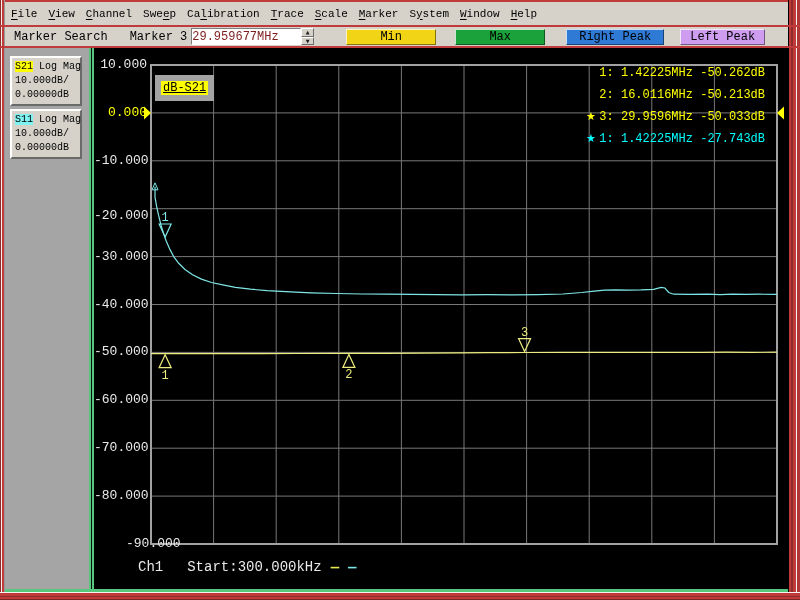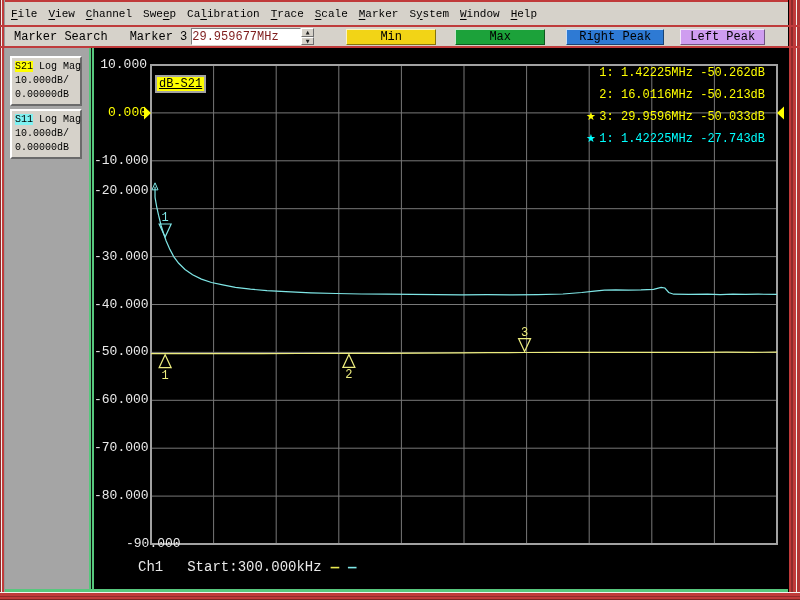--- a/index.html
+++ b/index.html
@@ -47,21 +47,21 @@
   .tbox{width:64px;margin:0 0 3px 5px;background:#d6d2ca;border:2px solid;
         border-color:#fff #6a6a6a #6a6a6a #fff;padding:2px 1px 2px 3px;
         font-size:10px;line-height:14px;color:#000;white-space:pre;}
   .tbox:first-child{margin-top:8px;}
   .vsep-green{width:5px;background:linear-gradient(90deg,#57c77d 0 2px,#0c0c0c 2px 3px,#57c77d 3px 5px);}
   .display{position:relative;flex:1;background:#000;}
   #plot-svg{position:absolute;left:0;top:0;}
   .ytick{position:absolute;left:0;width:53px;text-align:right;font-size:13px;color:#eaeaea;white-space:pre;}
   .ytick.ref{color:#ffff00;}
   .badge{position:absolute;left:61px;top:27px;background:#ffff00;color:#000;font-size:12px;
-         padding:0 2px;text-decoration:underline;border:2px solid #a3a3a3;}
+         padding:0 2px;text-decoration:underline;border:6px solid #a3a3a3;}
   .readout{position:absolute;right:23px;font-size:12px;white-space:pre;}
   .readout .star{font-family:"DejaVu Sans",sans-serif;font-size:11px;}
   .statusline{position:absolute;left:0;top:511px;width:100%;height:18px;font-size:14px;color:#e8e8e8;padding-left:40px;}
   .statusline .ch{margin-left:4px;} .statusline .start{margin-left:24px;}
   .dash{font-weight:bold;margin-left:9px;}
   .stoplbl{position:absolute;right:15px;top:0;}
   .green-bottom{position:absolute;left:5px;top:589px;width:783px;height:3px;background:#57c77d;}
 </style>
 </head>
 <body>
@@ -144,21 +144,21 @@
           <text x="430.57967002012066" y="287.5437" fill="#ecec7e" font-size="12" text-anchor="middle" font-family="&quot;Liberation Mono&quot;,&quot;DejaVu Sans Mono&quot;,monospace">3</text>
           <polygon points="71.13538229376258,188.99983125 65.13538229376258,175.99983125 77.13538229376258,175.99983125" fill="none" stroke="#7fe6e6" stroke-width="1.2"></polygon>
           <text x="71.13538229376258" y="172.99983125" fill="#7fe6e6" font-size="12" text-anchor="middle" font-family="&quot;Liberation Mono&quot;,&quot;DejaVu Sans Mono&quot;,monospace">1</text>
           <polygon points="50,58.400000000000006 50,71.4 57,64.9" fill="#ffff00"></polygon>
           <polygon points="690,58.400000000000006 690,71.4 683,64.9" fill="#ffff00"></polygon>
         </svg>
       <div id="yticks">
           <div class="ytick" style="top: 9px;">10.000</div>
           <div class="ytick ref" style="top: 56.9px;">0.000</div>
           <div class="ytick" style="top: 104.8px;">-10.000</div>
-          <div class="ytick" style="top: 135px;">-20.000</div>
+          <div class="ytick" style="top: 160px;">-20.000</div>
           <div class="ytick" style="top: 200.6px;">-30.000</div>
           <div class="ytick" style="top: 248.5px;">-40.000</div>
           <div class="ytick" style="top: 296.4px;">-50.000</div>
           <div class="ytick" style="top: 344.3px;">-60.000</div>
           <div class="ytick" style="top: 392.2px;">-70.000</div>
           <div class="ytick" style="top: 440.1px;">-80.000</div>
           <div class="ytick" style="top: 488px; margin-left: 32px;">-90.000</div>
         </div>
       <div class="badge">dB-S21</div>
       <div id="readouts">

